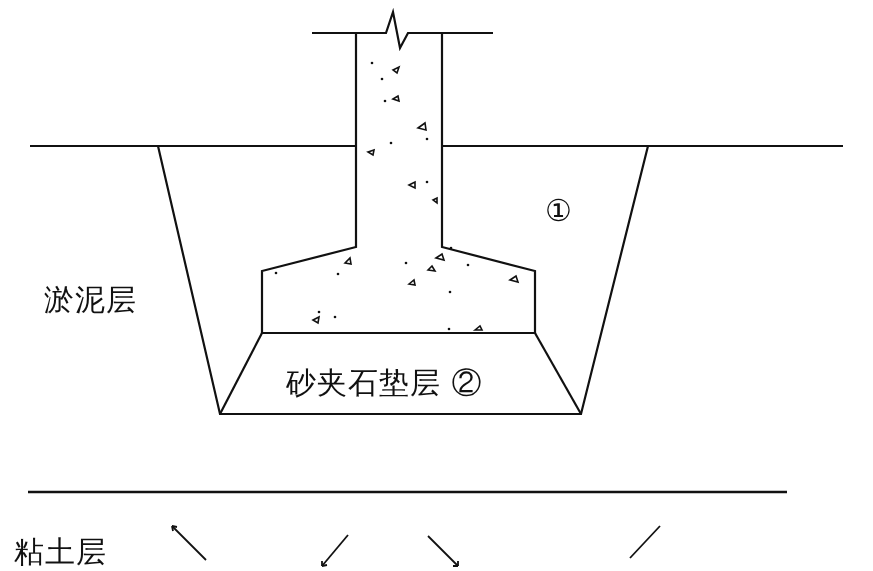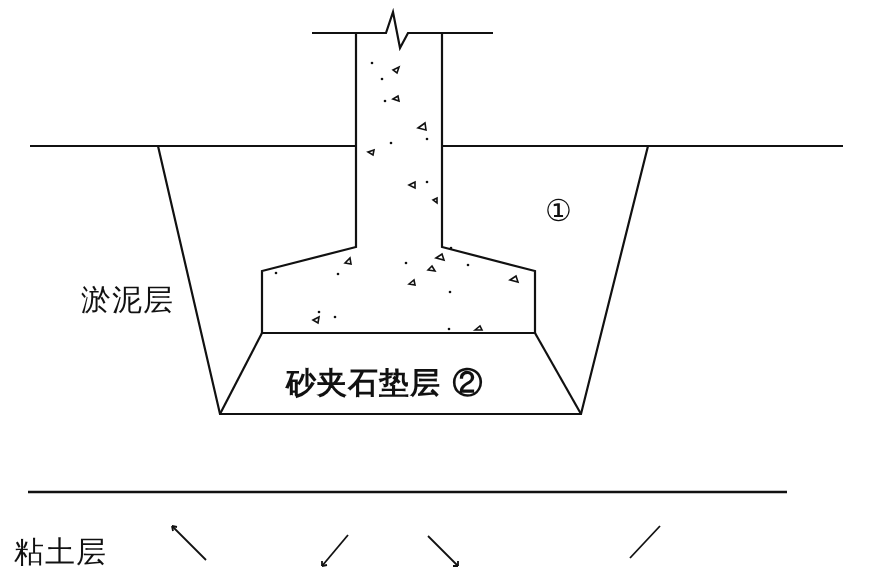--- a/index.html
+++ b/index.html
@@ -68,15 +68,15 @@
     <path d="M172,526 l1,5 M172,526 l5,1"></path>
     <line x1="348" y1="535" x2="322" y2="566"></line>
     <path d="M322,566 l0,-5 M322,566 l5,-1"></path>
     <line x1="428" y1="536" x2="458" y2="566"></line>
     <path d="M458,566 l-5,0 M458,566 l0,-5"></path>
     <line x1="660" y1="526" x2="630" y2="558"></line>
   </g>
 </svg>
 
 <div class="lbl lbl-marker" style="left:545px; top:193px;">①</div>
-<div class="lbl lbl-layer" style="left:44px; top:280px;margin-left:37px;">淤泥层</div>
-<div class="lbl lbl-layer" style="left:286px; top:363px;font-weight:bold;">砂夹石垫层 ②</div>
+<div class="lbl lbl-layer" style="left:44px; top:280px;">淤泥层</div>
+<div class="lbl lbl-layer" style="left:286px; top:363px;">砂夹石垫层 ②</div>
 <div class="lbl lbl-layer" style="left:14px; top:532px;">粘土层</div>
 
 </body></html>

